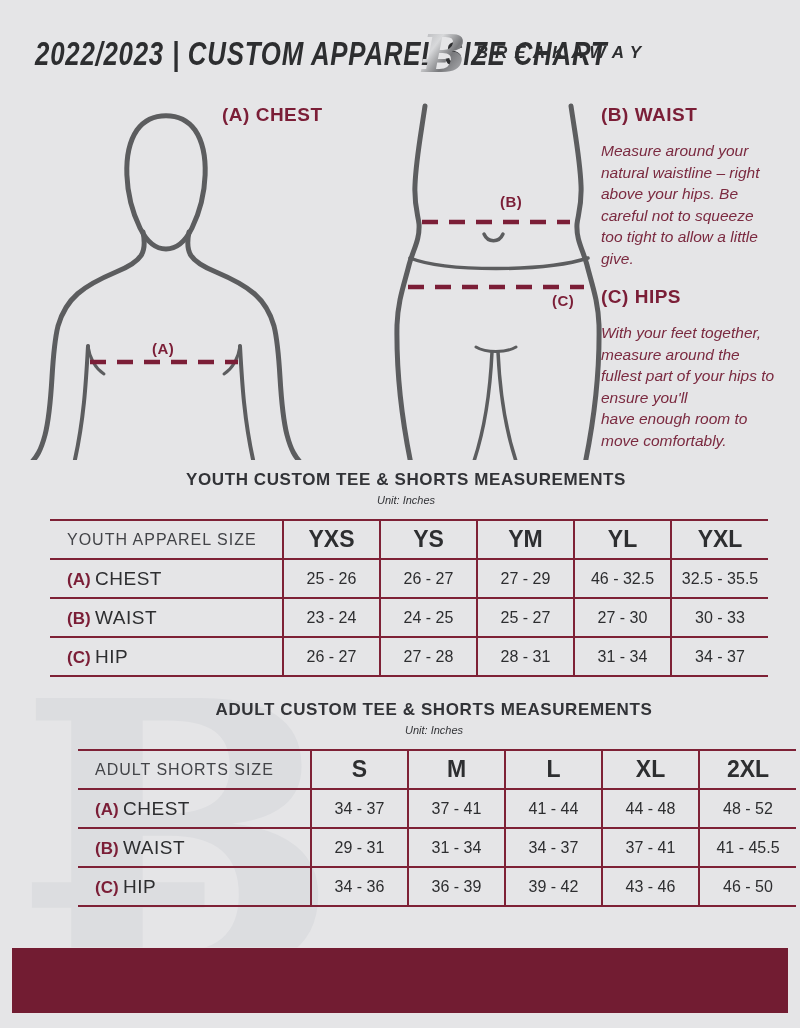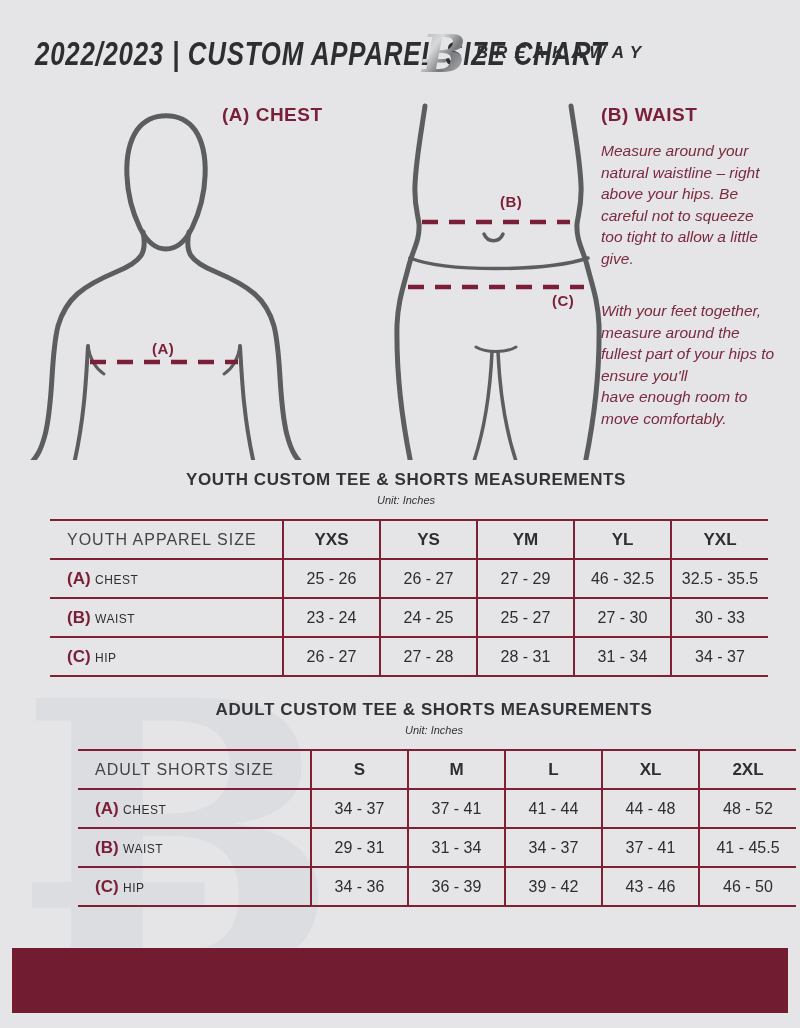--- a/index.html
+++ b/index.html
@@ -89,23 +89,23 @@
   th,td{
     border-top:2px solid var(--line);
     height:37px;padding:0;text-align:center;vertical-align:middle;
   }
   tr.last td{border-bottom:2px solid var(--line);}
   th + th, td + td{border-left:2px solid var(--line);}
   th.label,td.label{text-align:left;padding-left:17px;}
   th.label{
     font-weight:normal;font-size:16px;color:var(--ink-soft);letter-spacing:1px;
   }
-  th.size{font-size:17px;font-weight:bold;color:var(--ink);}
+  th.size{font-size:23px;font-weight:bold;color:var(--ink);}
   td.label .key{font-weight:bold;color:var(--maroon);font-size:17px;}
-  td.label .lbl{font-size:12px;color:var(--ink);letter-spacing:0.5px;}
+  td.label .lbl{font-size:19px;color:var(--ink);letter-spacing:0.5px;}
   td.val{font-size:16px;color:var(--ink);margin-left:20px;}
 
   
   .footer-bar{
     position:absolute;left:12px;right:12px;top:948px;height:65px;z-index:3;
     background:var(--bar);
     box-shadow:0 0 0 1px rgba(236,228,230,0.55);
   }
 </style>
 </head>
@@ -168,20 +168,21 @@
   <span class="marker marker-c">(C)</span>
 
   <div class="guide guide-a">
     <h2>(A) CHEST</h2>
   </div>
   <div class="guide guide-b">
     <h2>(B) WAIST</h2>
     <p>Measure around your natural waistline – right above your hips. Be careful not to squeeze too tight to allow a little give.</p>
   </div>
   <div class="guide guide-c">
+    <h2>(C) HIPS</h2>
     <p>With your feet together, measure around the fullest part of your hips to ensure you'll
 have enough room to move comfortably.</p>
   </div>
 
   <section class="tbl-section sec-youth">
     <h3 class="tbl-title">YOUTH CUSTOM TEE &amp; SHORTS MEASUREMENTS</h3>
     <div class="tbl-sub">Unit: Inches</div>
     <table>
       <colgroup>
         <col class="c-label">

